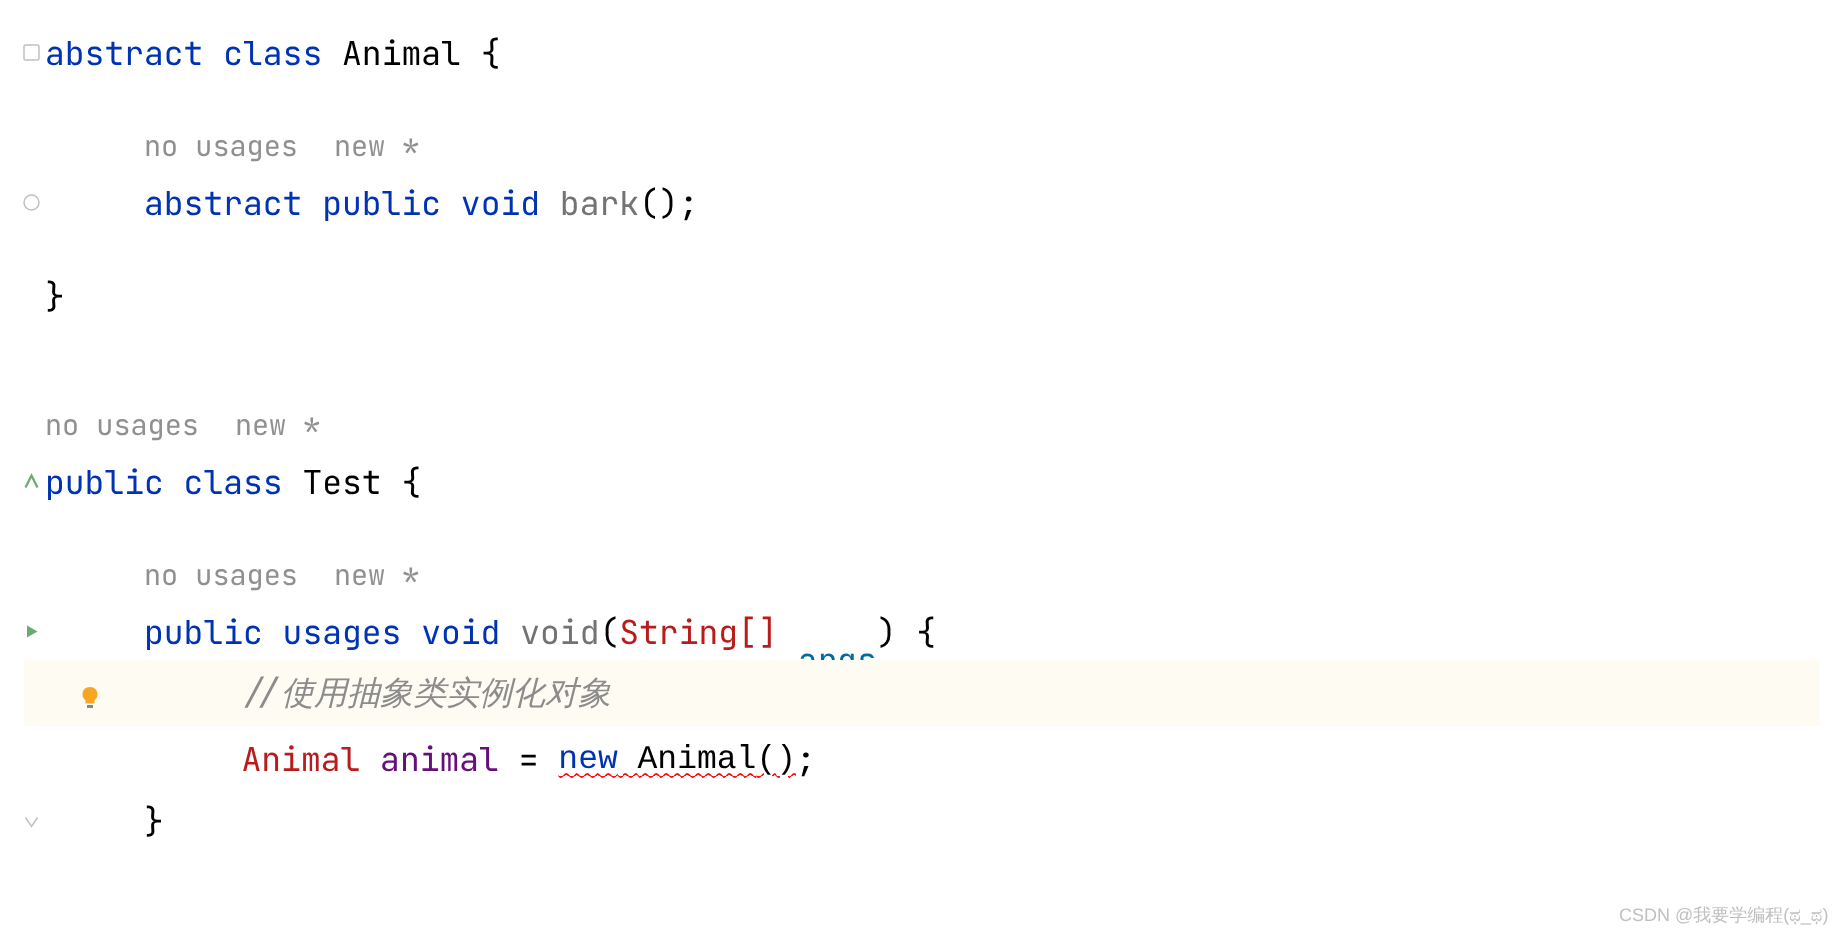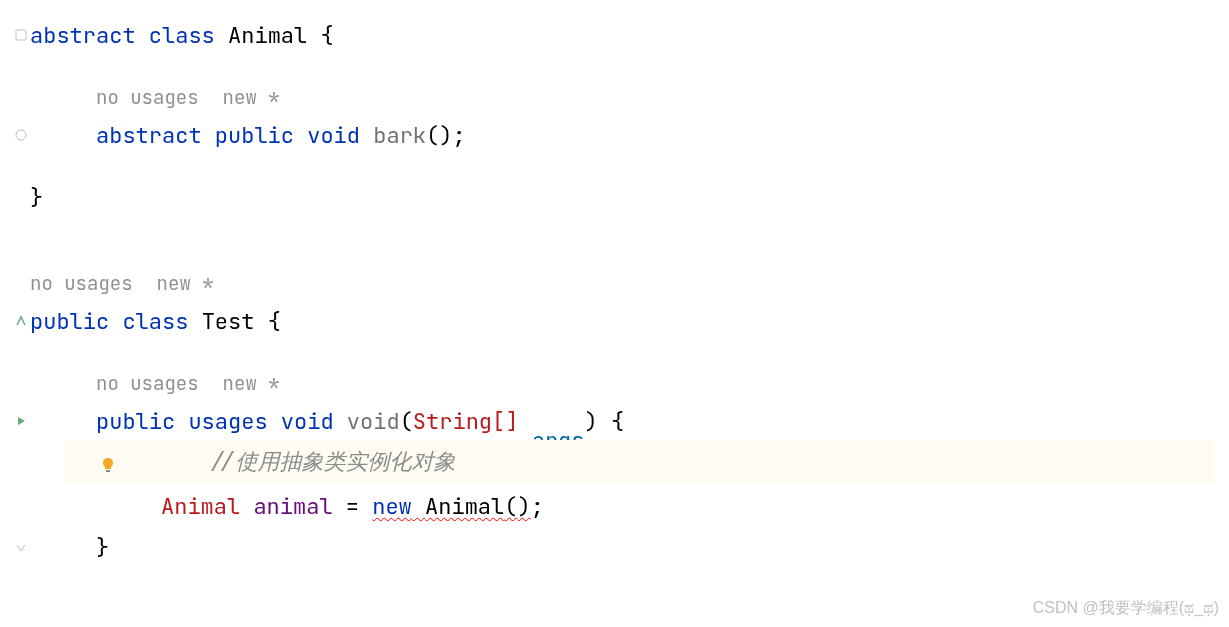--- a/index.html
+++ b/index.html
@@ -72,38 +72,38 @@
     }
     .comment {
       color: #8c8c8c;
       font-style: italic;
     }
     .variable {
       color: #660e7a;
     }
     .highlighted-line {
       background: #fdfbf2;
-      margin-left: 48px;
     }
     .bulb-icon {
       position: absolute;
       left: 35px;
       width: 20px;
       height: 20px;
     }
     .error-underline {
       text-decoration: underline wavy #ff0000;
       text-decoration-thickness: 1px;
       text-underline-offset: 3px;
+      font-family: Liberation Mono, monospace;
     }
     .watermark {
       position: absolute;
       bottom: 8px;
       right: 10px;
-      font-size: 16px;
+      font-size: 12px;
       color: #c0c0c0;
       font-family: Arial, sans-serif;
     }
     .sp {
       white-space: pre;
     }
     .gap-line {
       height: 24px;
     }
     .hint-gap {

